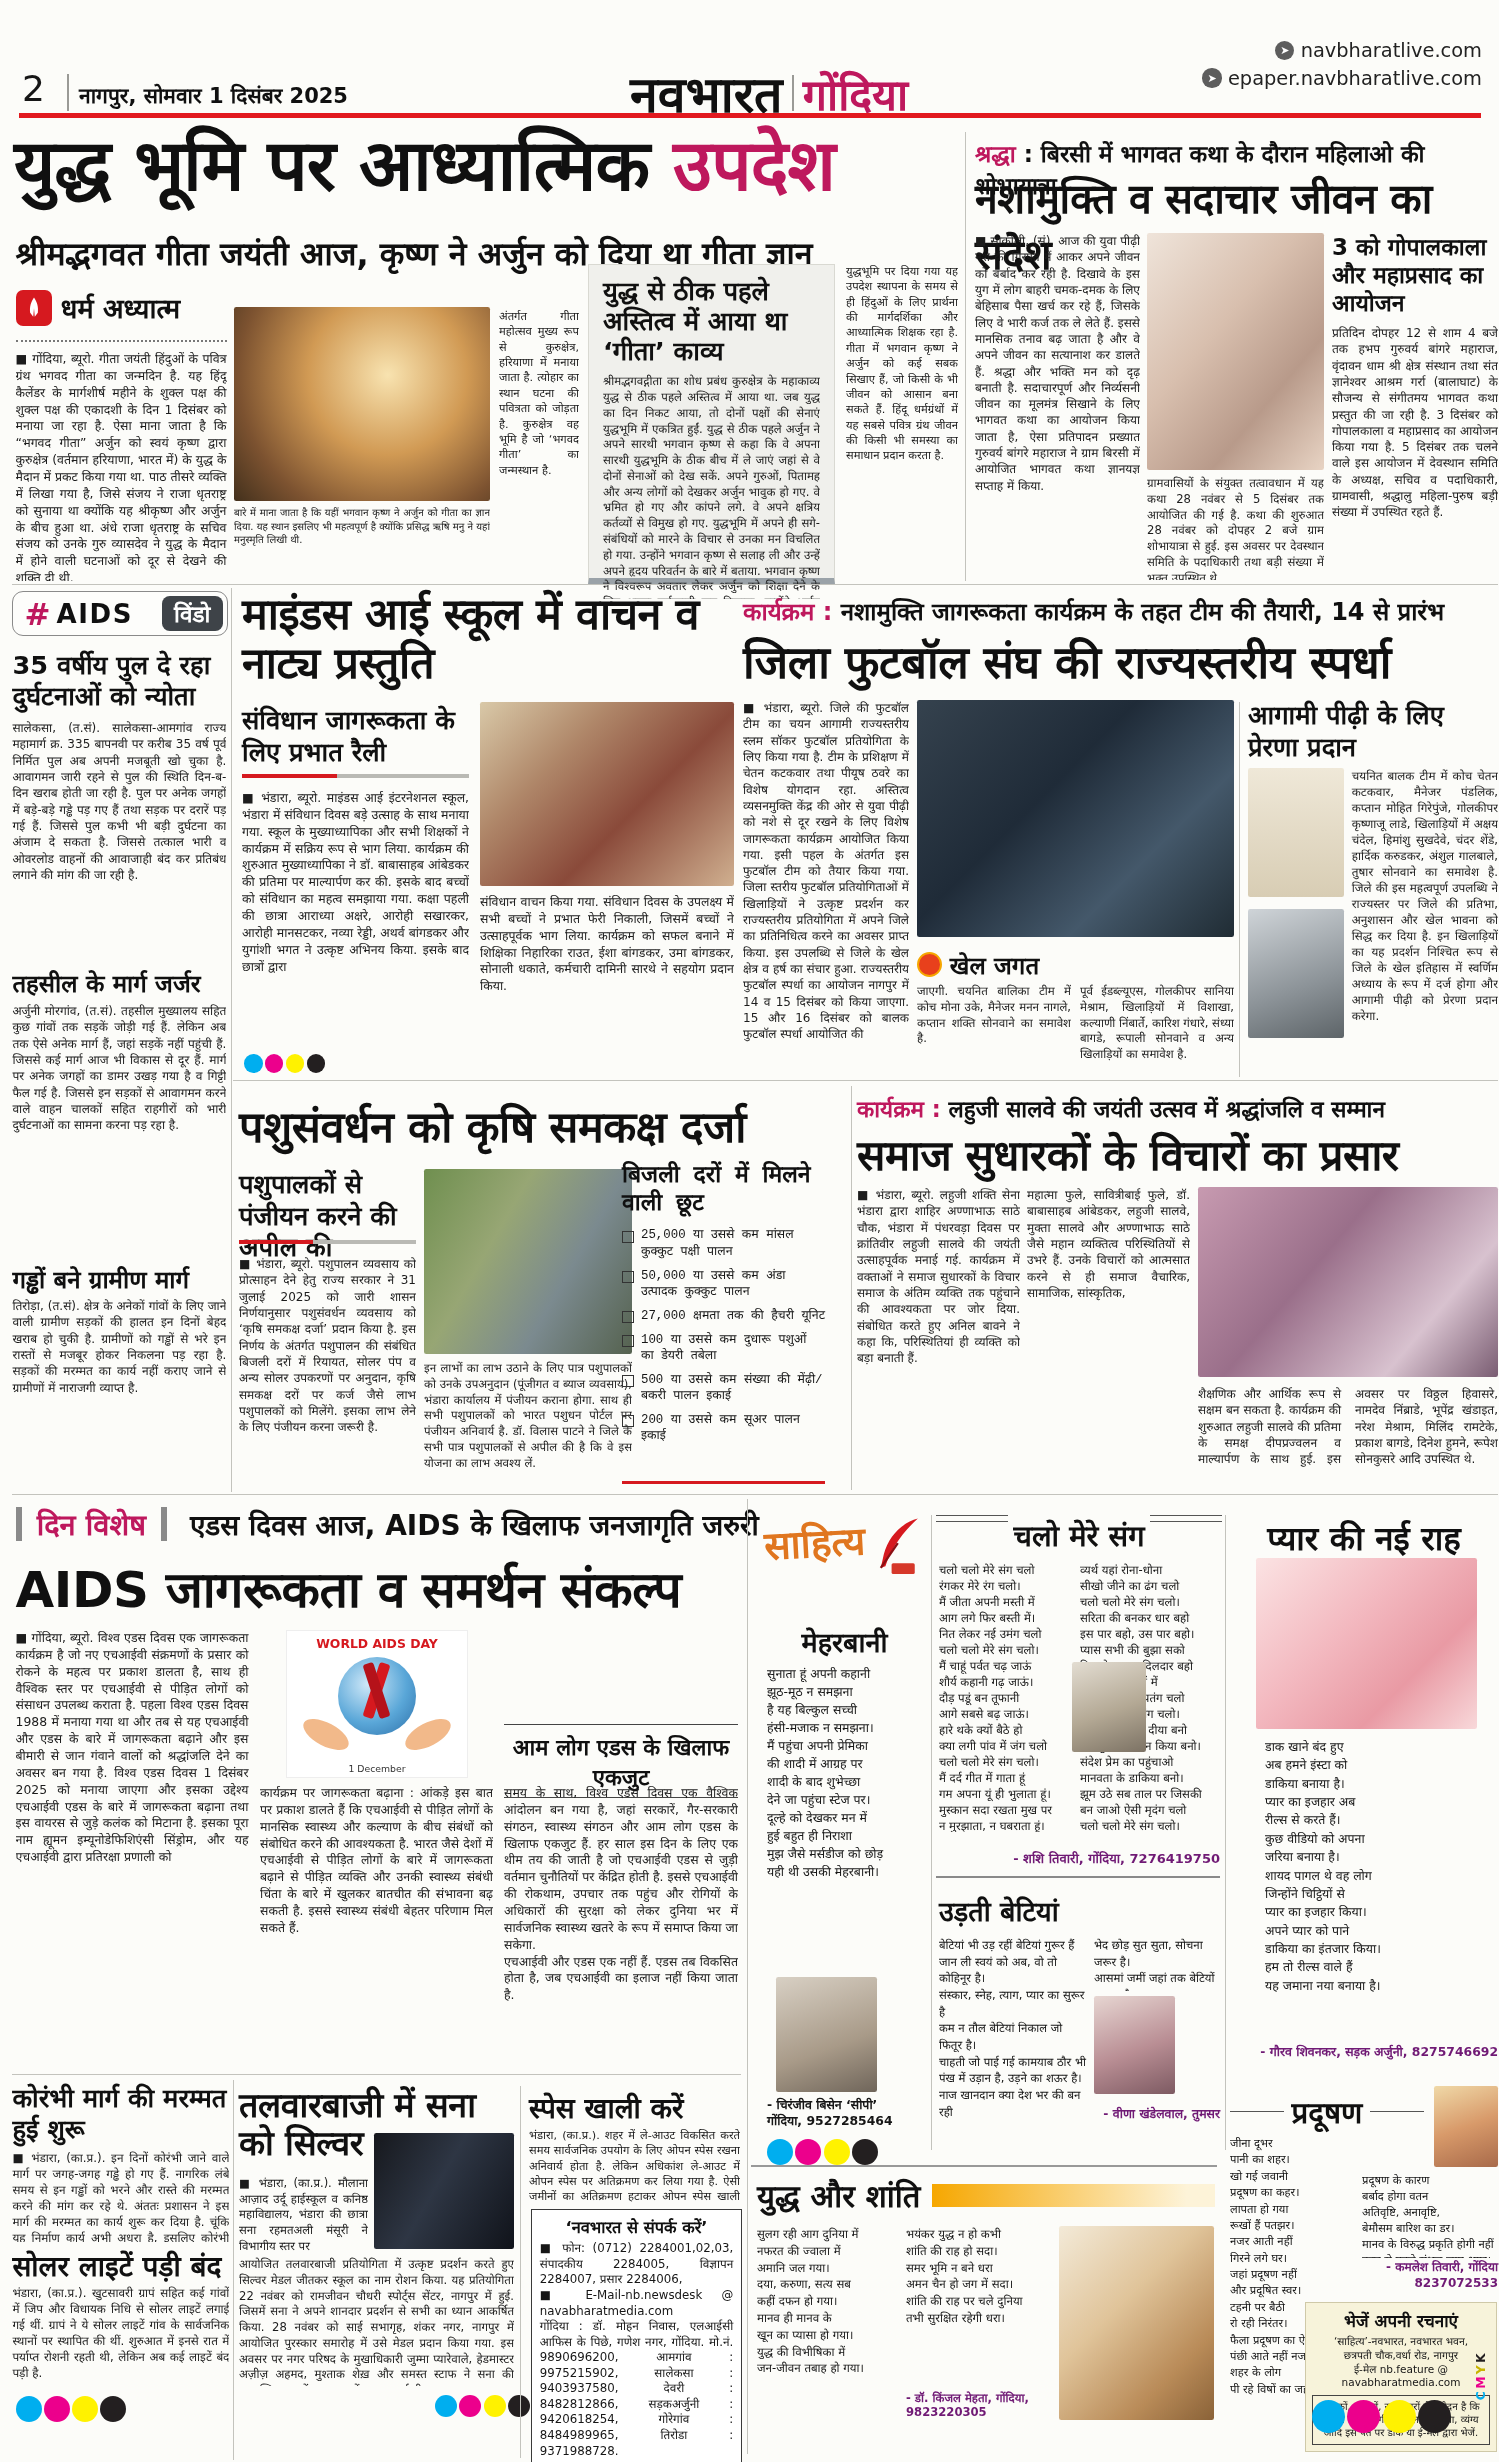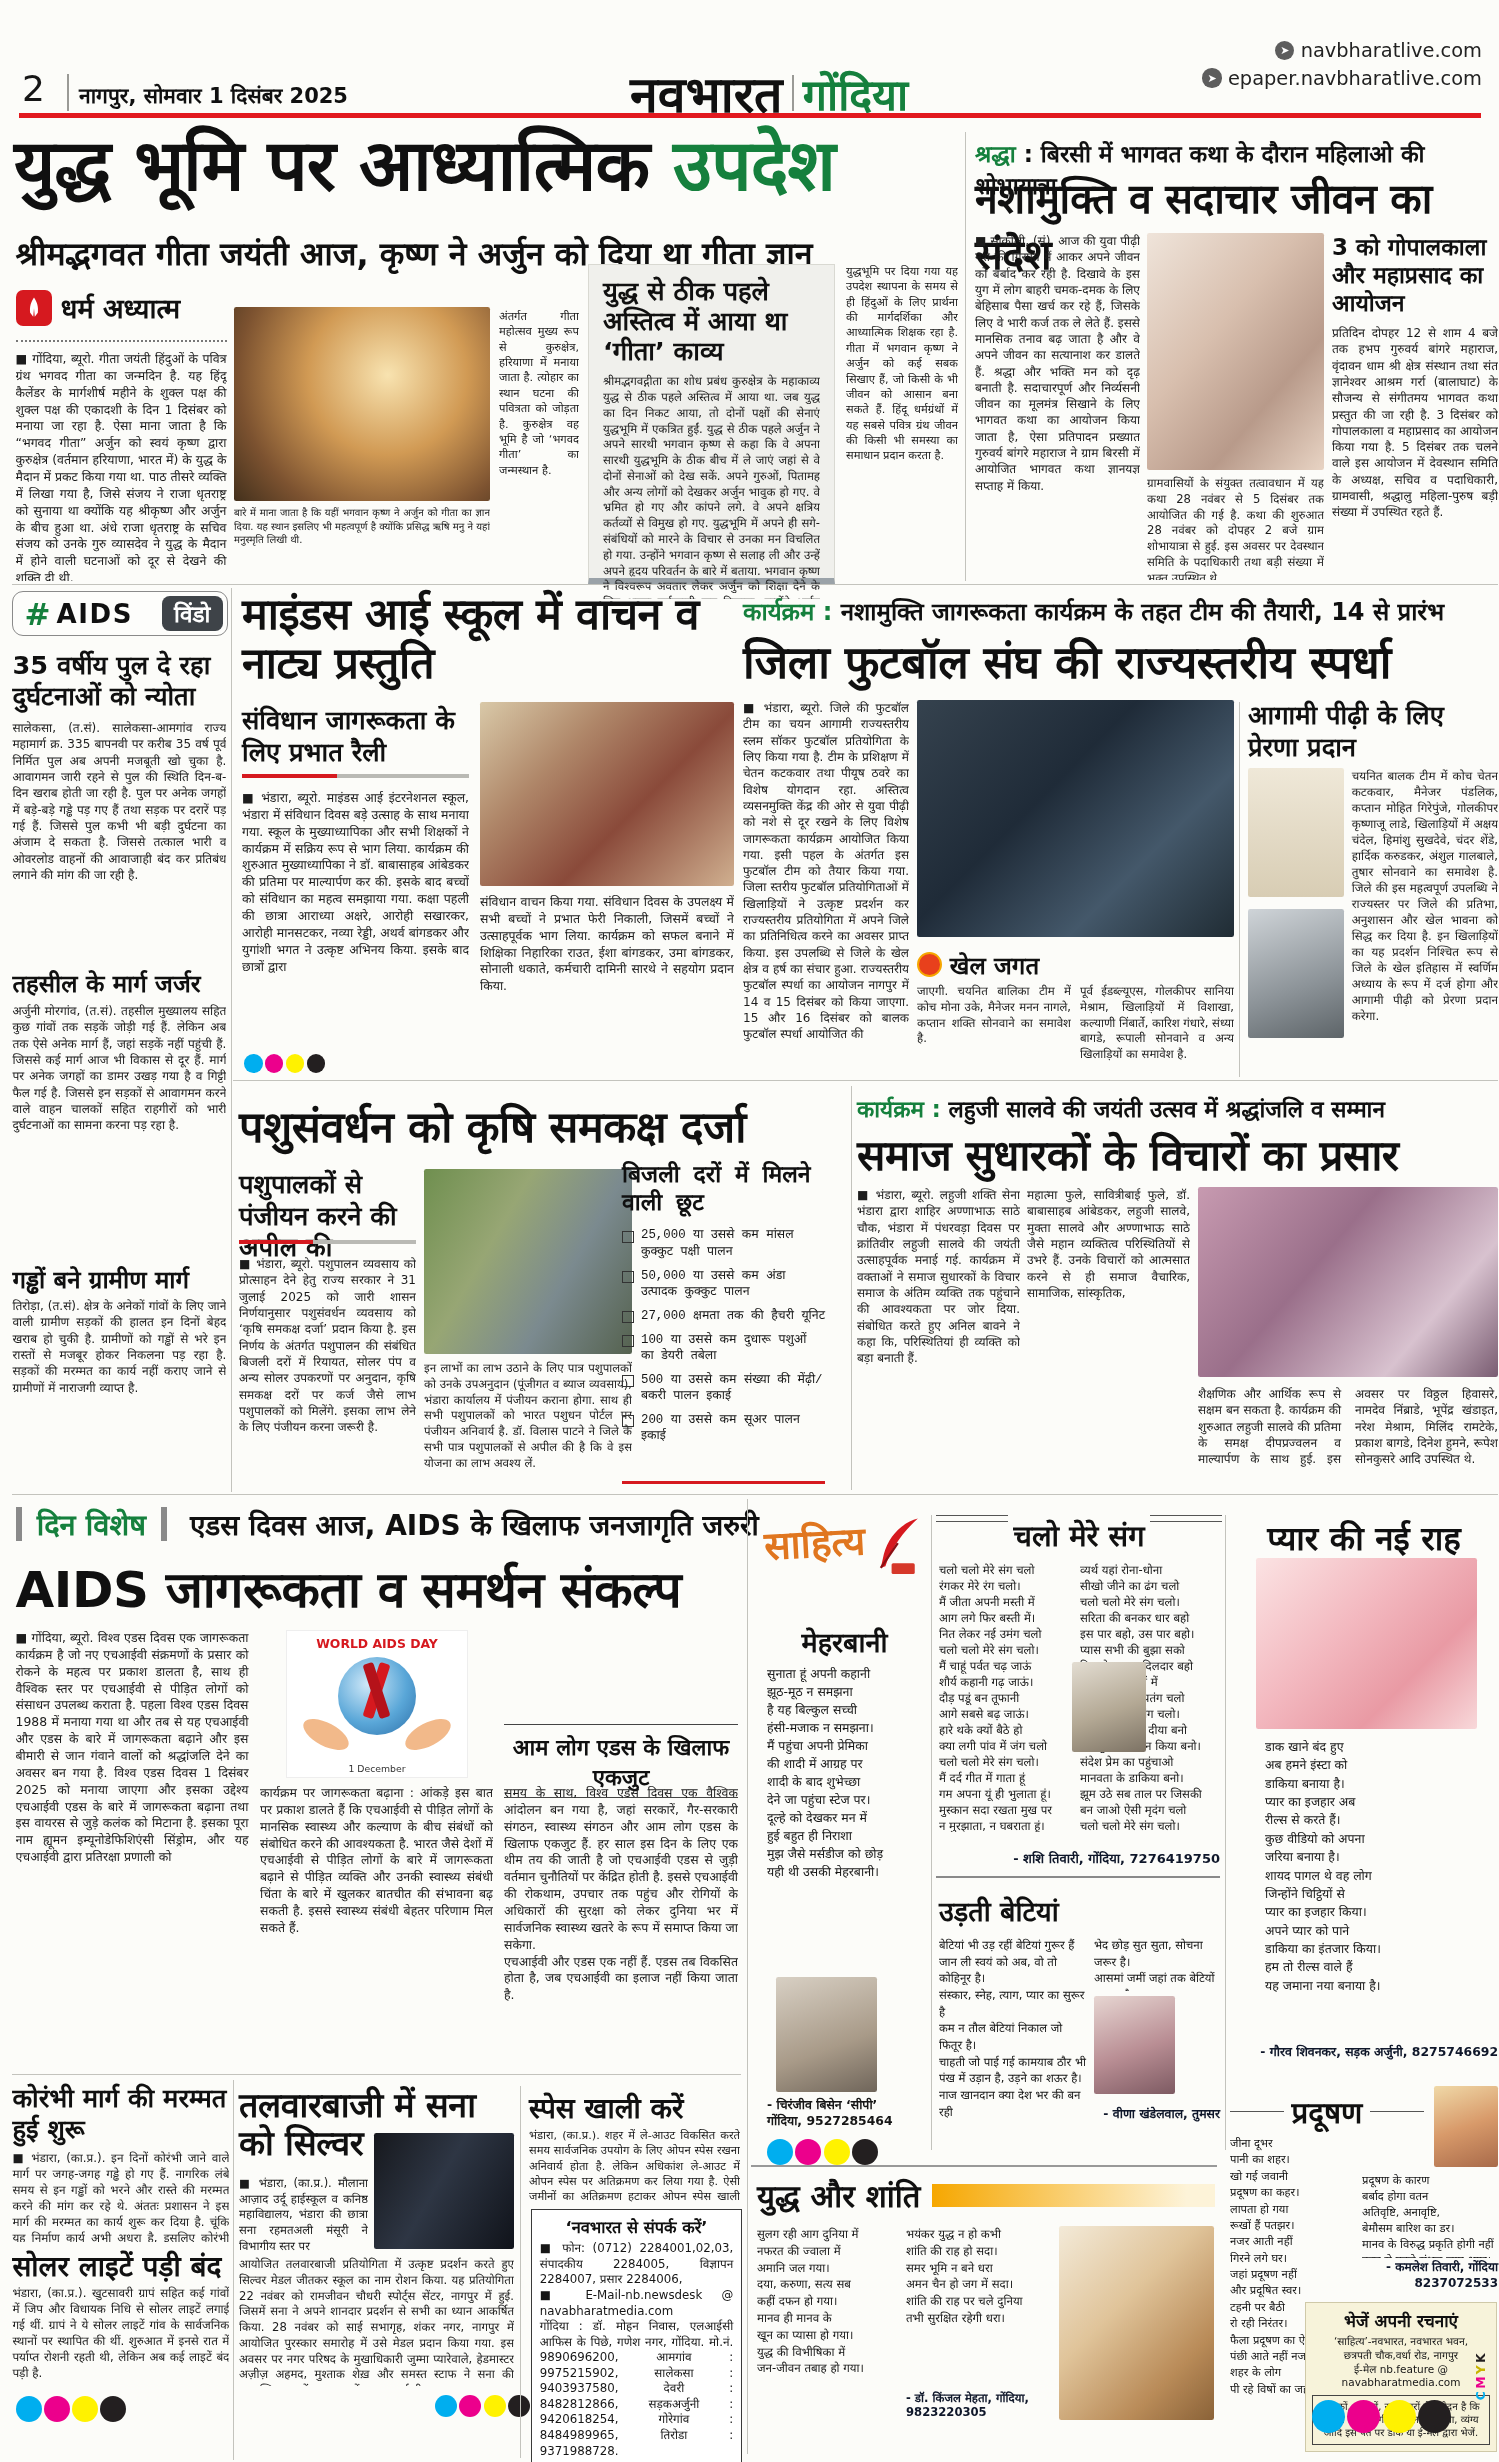--- a/index.html
+++ b/index.html
@@ -2,33 +2,33 @@
 <html style="font-size:12.4px"><head>
 <meta charset="utf-8">
 <style>
   html,body{margin:0;padding:0;background:#e8e8e4;}
   .page{position:relative;width:1499px;height:2462px;background:#fcfcf9;
         font-family:"DejaVu Sans","Liberation Sans",sans-serif;color:#161616;overflow:hidden;}
   .b{position:absolute;}
   .bt{text-align:justify;line-height:1.36;overflow:hidden;color:#1c1c1c;}
   .pre{white-space:pre-line;}
   .hl{font-weight:bold;color:#101010;}
-  .red{color:#15803d;}
+  .red{color:#be185d;}
   .vline{background:#c3c3bd;width:0.8px;}
   .hline{background:#c3c3bd;height:0.8px;}
   .photo{border-radius:2.3px;}
   .dotrow{display:flex;gap:2.3px;}
   .dotrow i{display:block;border-radius:50%;}
   .dc{background:#00AEEF;} .dm{background:#EC008C;} .dy{background:#FFF200;} .dk{background:#231F20;}
   .rule5{height:3.9px;background:linear-gradient(90deg,#d6191f 0 42%,#b9b9b4 42% 100%);}
   .boxgray{background:#f0f0ec;border:0.8px solid #d9d9d2;border-bottom:6.2px solid #9aa2a8;box-sizing:border-box;padding:11px 14px;}
   .sqr{display:inline-block;width:10px;height:10px;border:1.6px solid #333;margin:3.1px 7px 0 0;flex:0 0 auto;}
   .titleline{flex:1;height:5.4px;border-top:1.6px solid #555;border-bottom:1.6px solid #555;}
   .titleline1{flex:1;height:1.6px;background:#555;}
-  .authz{font-weight:bold;text-align:right;color:#0f172a;}
+  .authz{font-weight:bold;text-align:right;color:#701a75;}
   .contactbox{border:1.6px solid #3a3a3a;box-sizing:border-box;padding:6.2px 7.8px;background:#fff;}
   .bhej{background:#f7f3da;border:0.8px solid #cfc9a8;box-sizing:border-box;padding:6.2px;text-align:center;}
   .bhej .inner{border:1.6px solid #444;padding:4.7px;margin-top:4.7px;background:#f7f3da;}
 </style>
 </head>
 <body>
 
 <div class="page">
 
   <div class="b" style="left:22px;top:68px;font-size:36px;">2</div>

